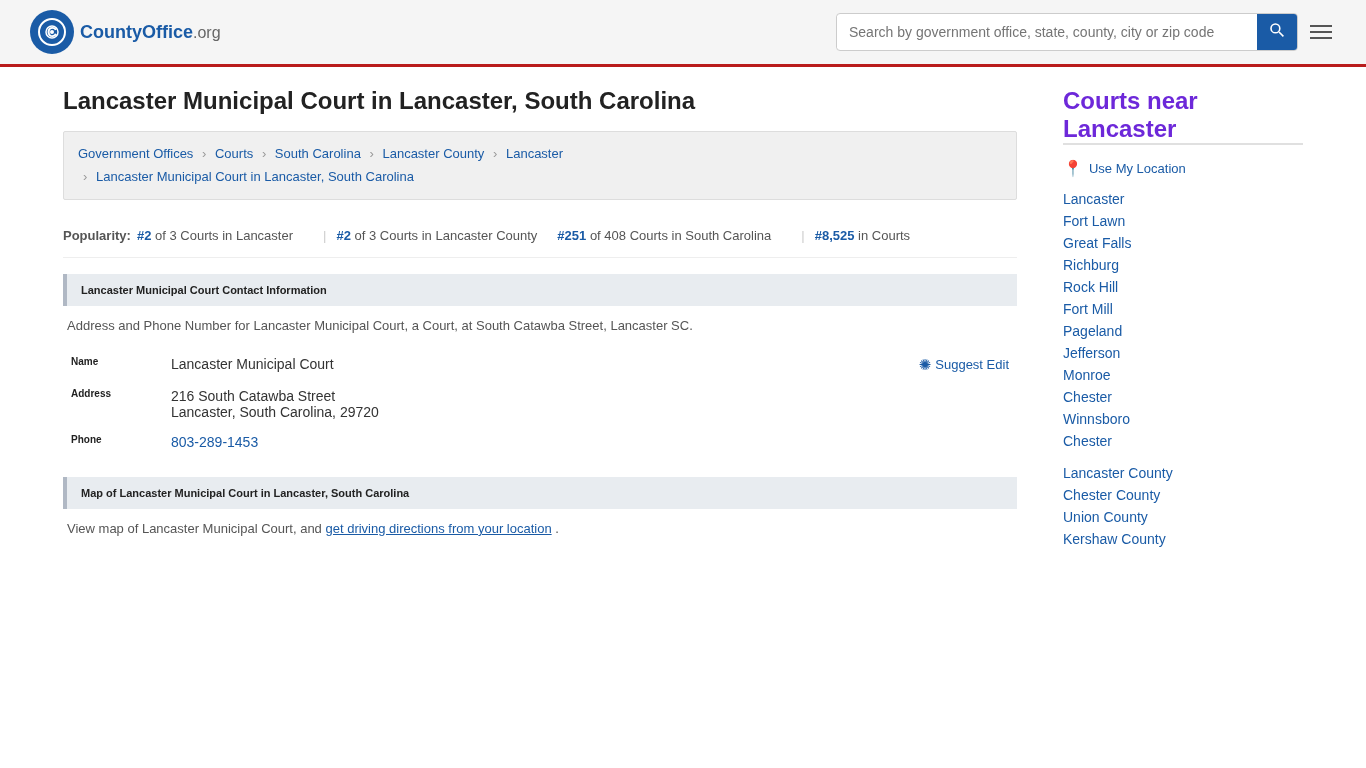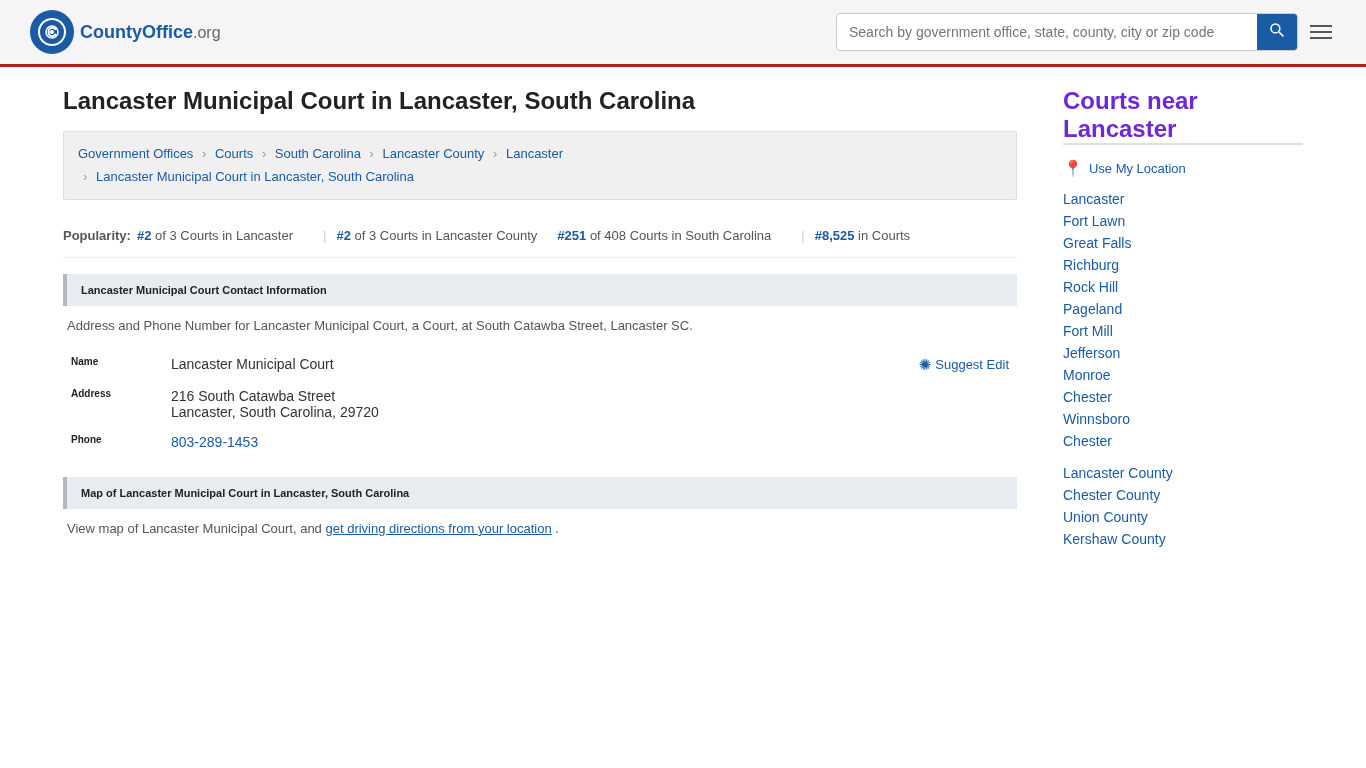--- a/index.html
+++ b/index.html
@@ -314,22 +314,22 @@
     <div class="sidebar-use-location">
       <span class="location-pin">📍</span>
       <span>Use My Location</span>
     </div>
     <ul class="sidebar-list">
       <li><a href="#">Lancaster</a></li>
       <li><a href="#">Fort Lawn</a></li>
       <li><a href="#">Great Falls</a></li>
       <li><a href="#">Richburg</a></li>
       <li><a href="#">Rock Hill</a></li>
+      <li><a href="#">Fort Mill</a></li>
       <li><a href="#">Pageland</a></li>
-      <li><a href="#">Fort Mill</a></li>
       <li><a href="#">Jefferson</a></li>
       <li><a href="#">Monroe</a></li>
       <li><a href="#">Chester</a></li>
       <li><a href="#">Winnsboro</a></li>
       <li><a href="#">Chester</a></li>
     </ul>
     <ul class="sidebar-list section-spacer">
       <li class="county"><a href="#">Lancaster County</a></li>
       <li class="county"><a href="#">Chester County</a></li>
       <li class="county"><a href="#">Union County</a></li>

